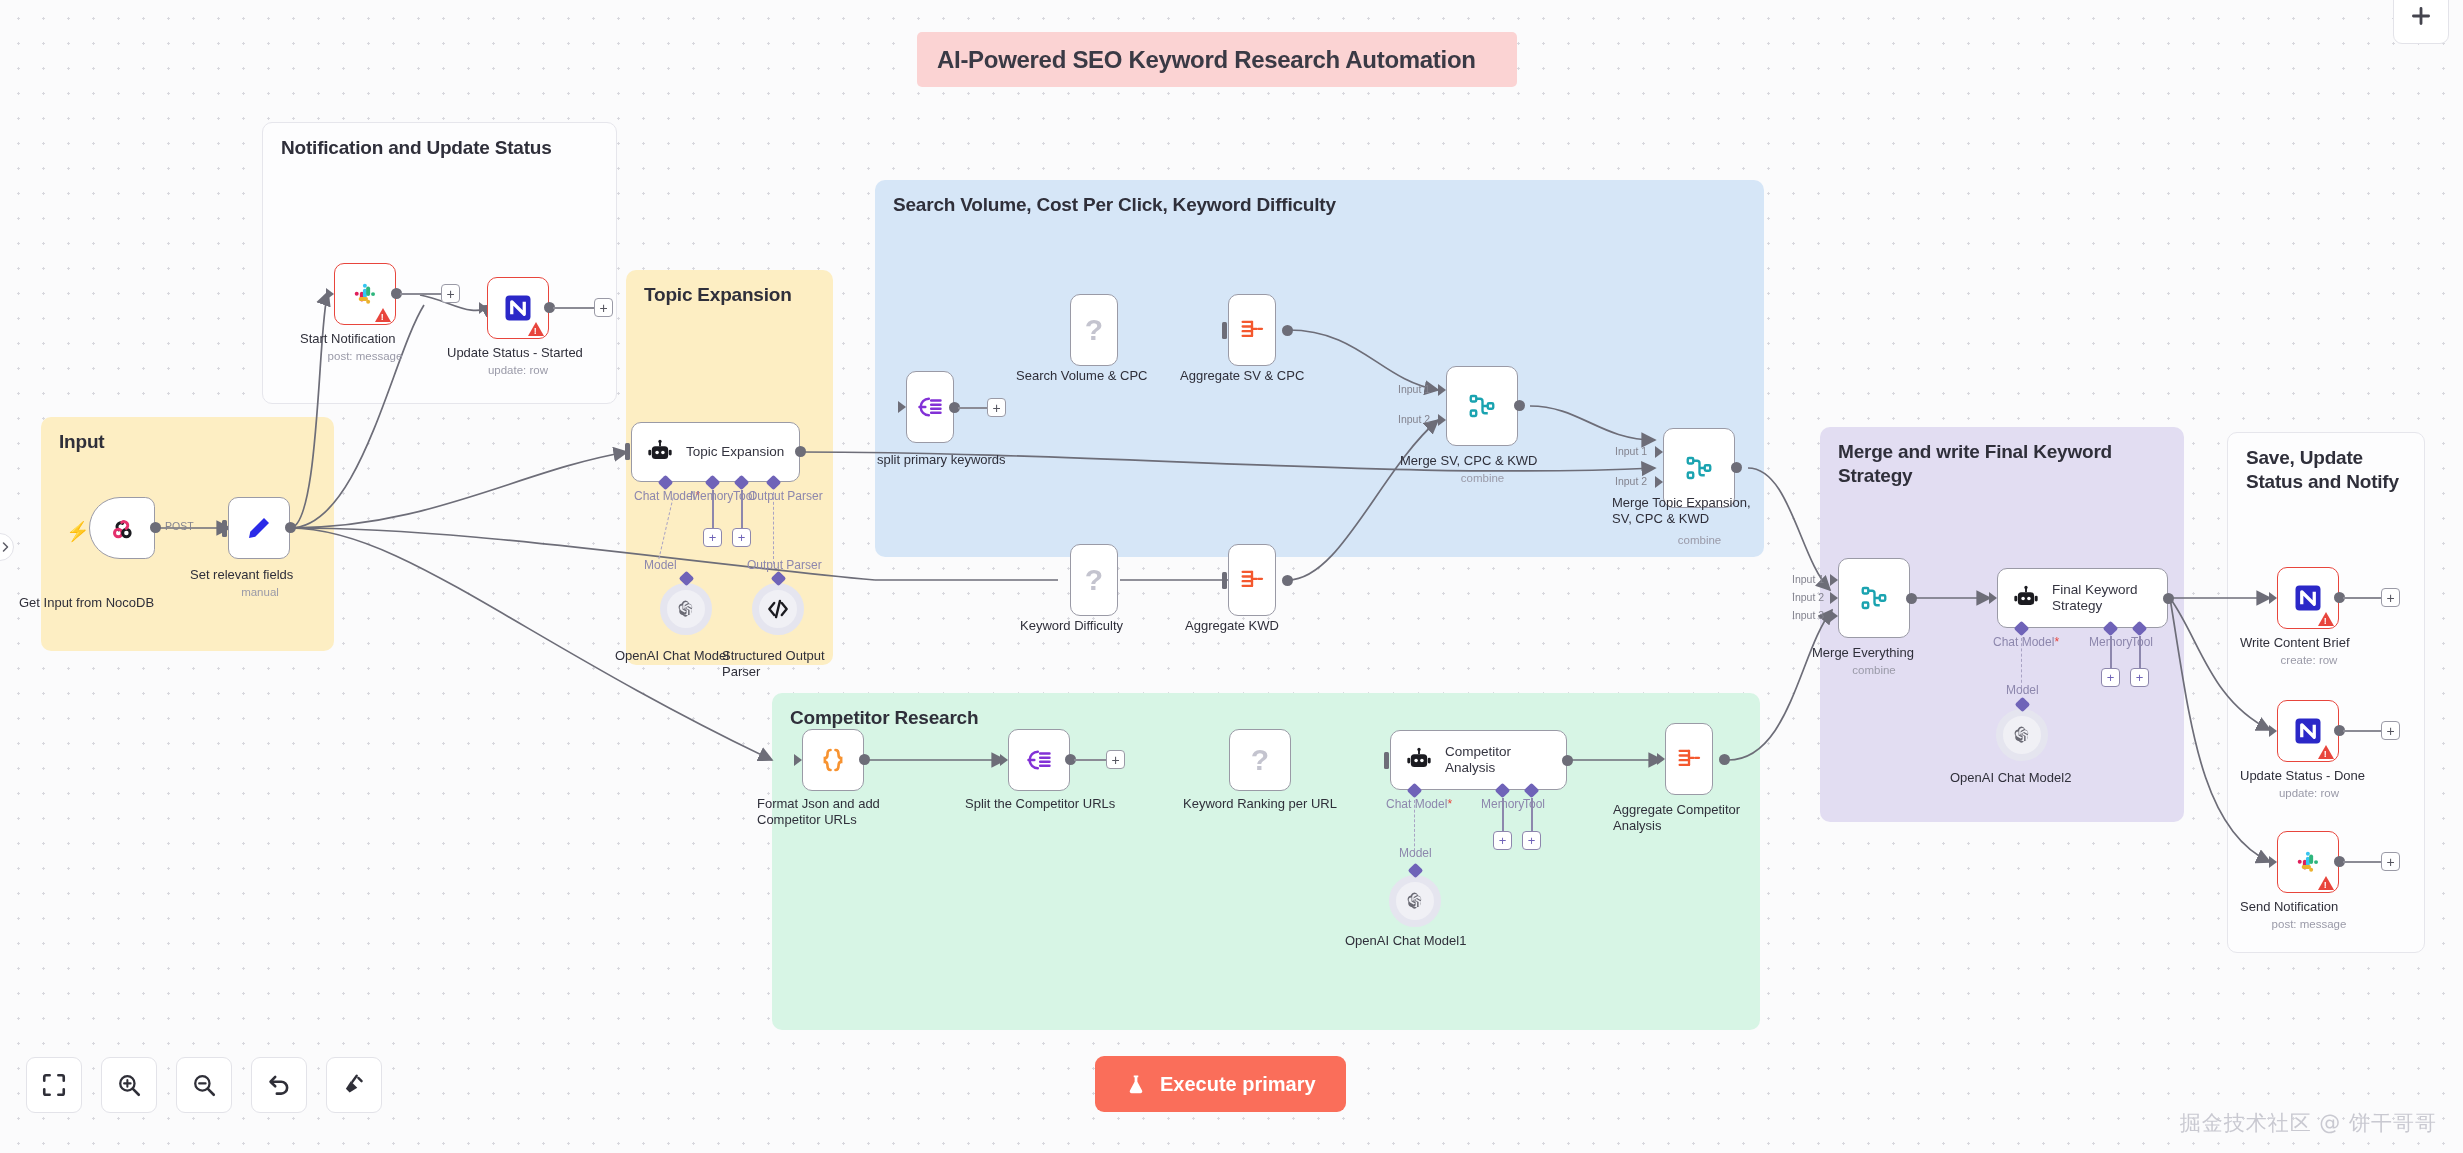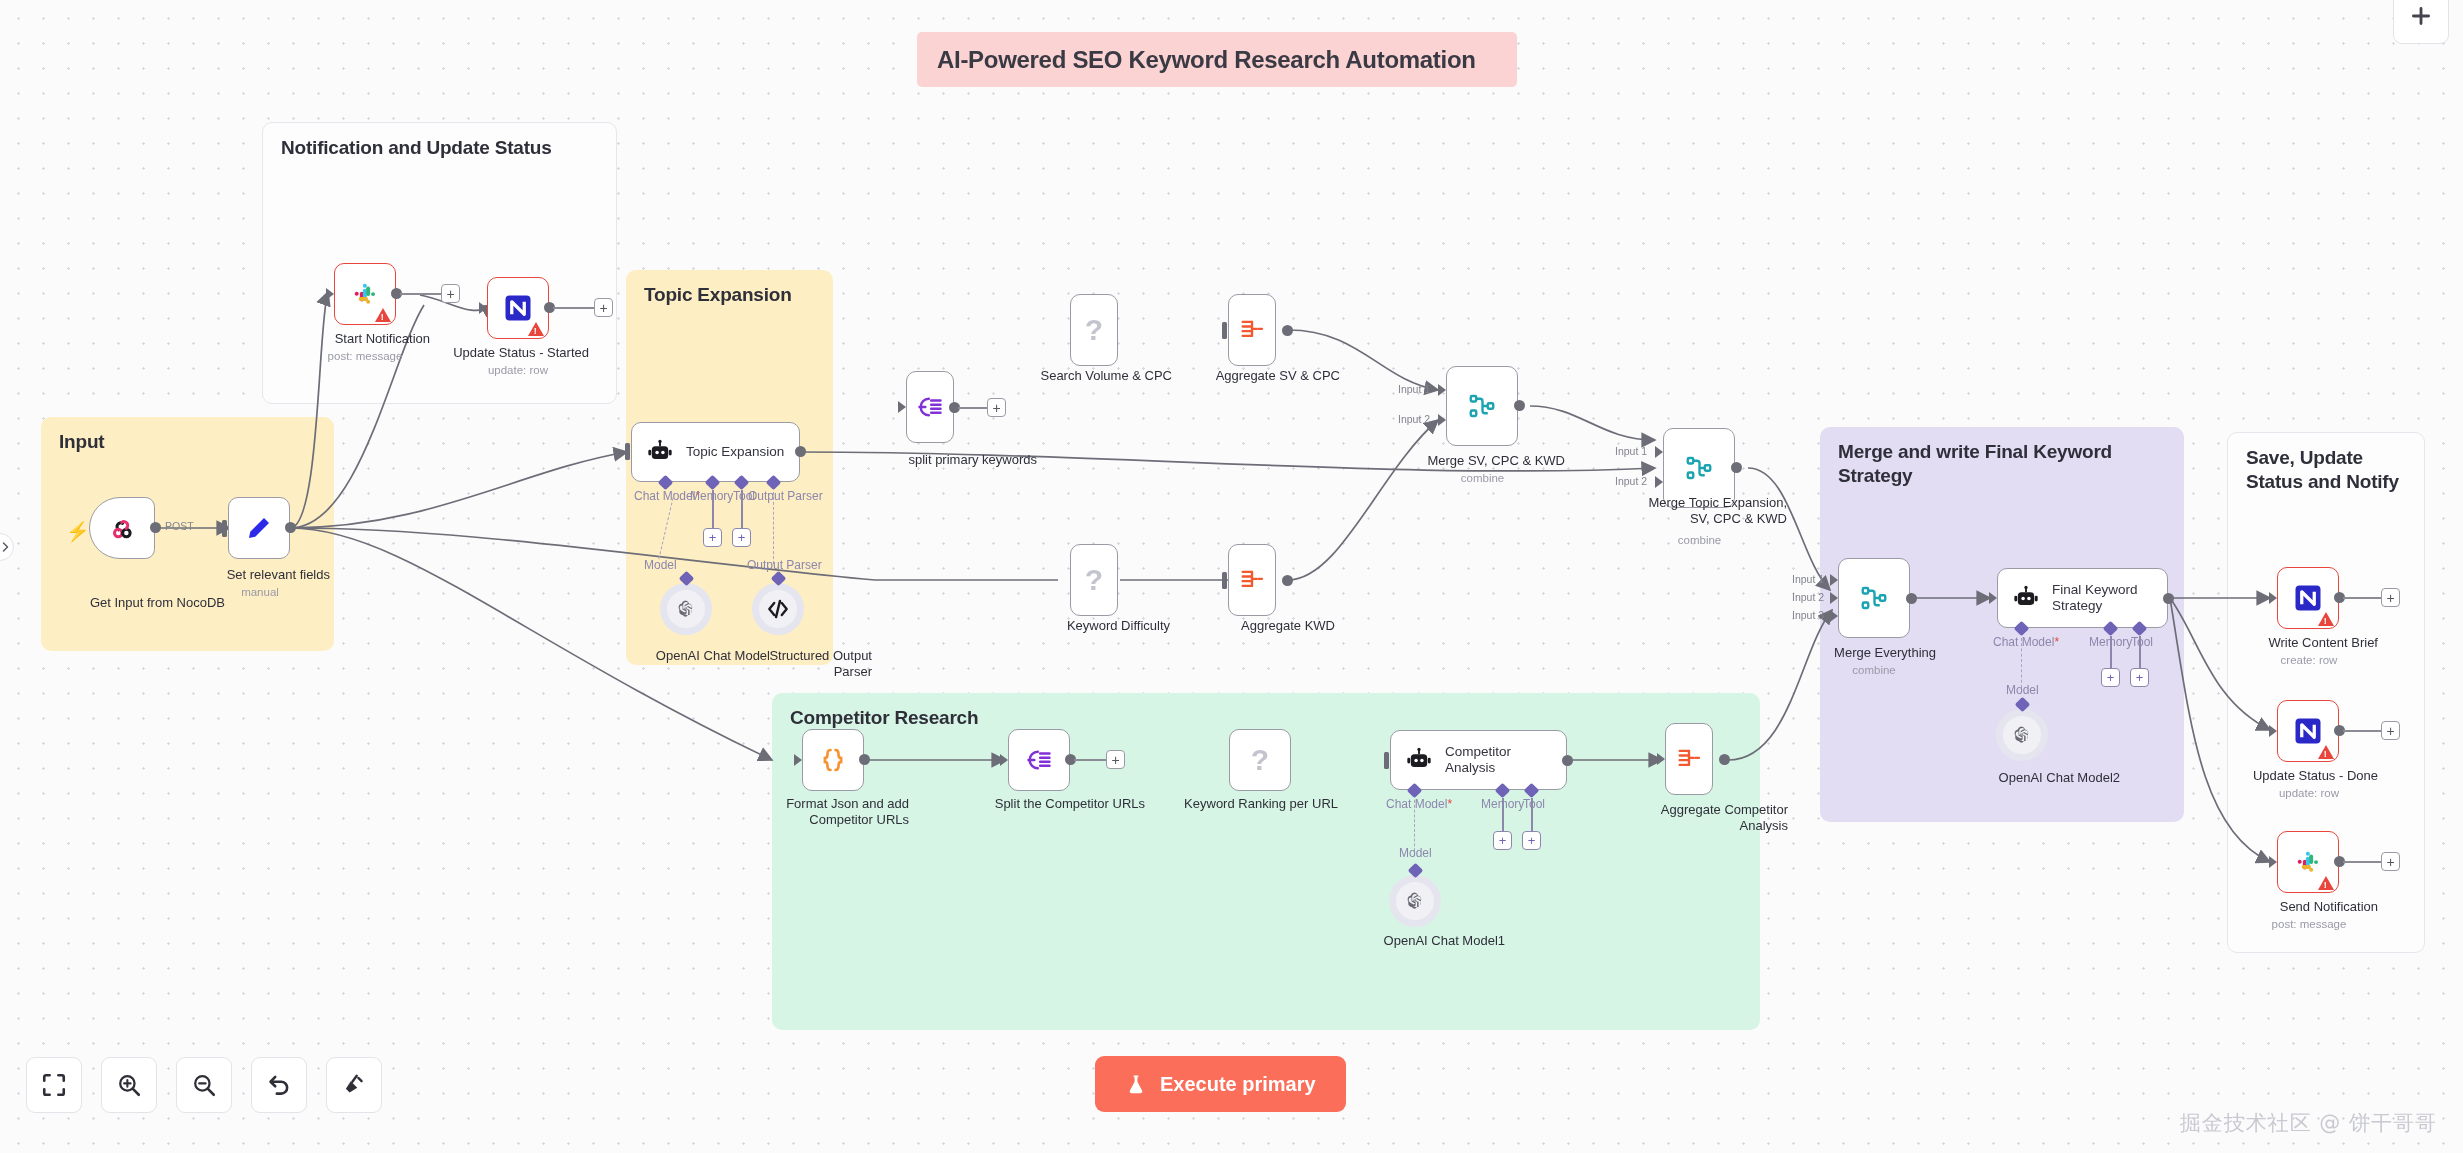--- a/index.html
+++ b/index.html
@@ -54,21 +54,21 @@
   .node.wide .nlabel-in {
     font-size:13.5px; color:#343440; line-height:1.22; white-space:pre-line;
   }
   .node.circle {
     width:52px; height:52px; border-radius:50%;
     background:#f0f0f5; border:7px solid #e5e5ef;
   }
   .node .glyph { display:flex; align-items:center; justify-content:center; }
 
   .ncap {
-    position:absolute; text-align:right;
+    position:absolute; text-align:left;
     font-size:13px; color:#2f2f3a; line-height:1.22;
     white-space:pre-line; pointer-events:none;
   }
   .nsub {
     position:absolute; text-align:center;
     font-size:11.5px; color:#9a9aa8; line-height:1.2;
     white-space:pre-line; pointer-events:none;
   }
 
   
@@ -185,20 +185,23 @@
   </div>
 
   <div class="sticky yellow" style="left:41px; top:417px; width:293px; height:234px;">
     <div class="sticky-title">Input</div>
   </div>
 
   <div class="sticky yellow2" style="left:626px; top:270px; width:207px; height:395px;">
     <div class="sticky-title">Topic Expansion</div>
   </div>
 
+  <div class="sticky blue" style="left:875px; top:180px; width:889px; height:377px;">
+    <div class="sticky-title">Search Volume, Cost Per Click, Keyword Difficulty</div>
+  </div>
 
   <div class="sticky green" style="left:772px; top:677px; width:988px; height:337px;">
     <div class="sticky-title">Competitor Research</div>
   </div>
 
   <div class="sticky purple" style="left:1820px; top:427px; width:364px; height:395px;">
     <div class="sticky-title">Merge and write Final Keyword Strategy</div>
   </div>
 
   <div class="sticky plain" style="left:2227px; top:432px; width:198px; height:521px;">

